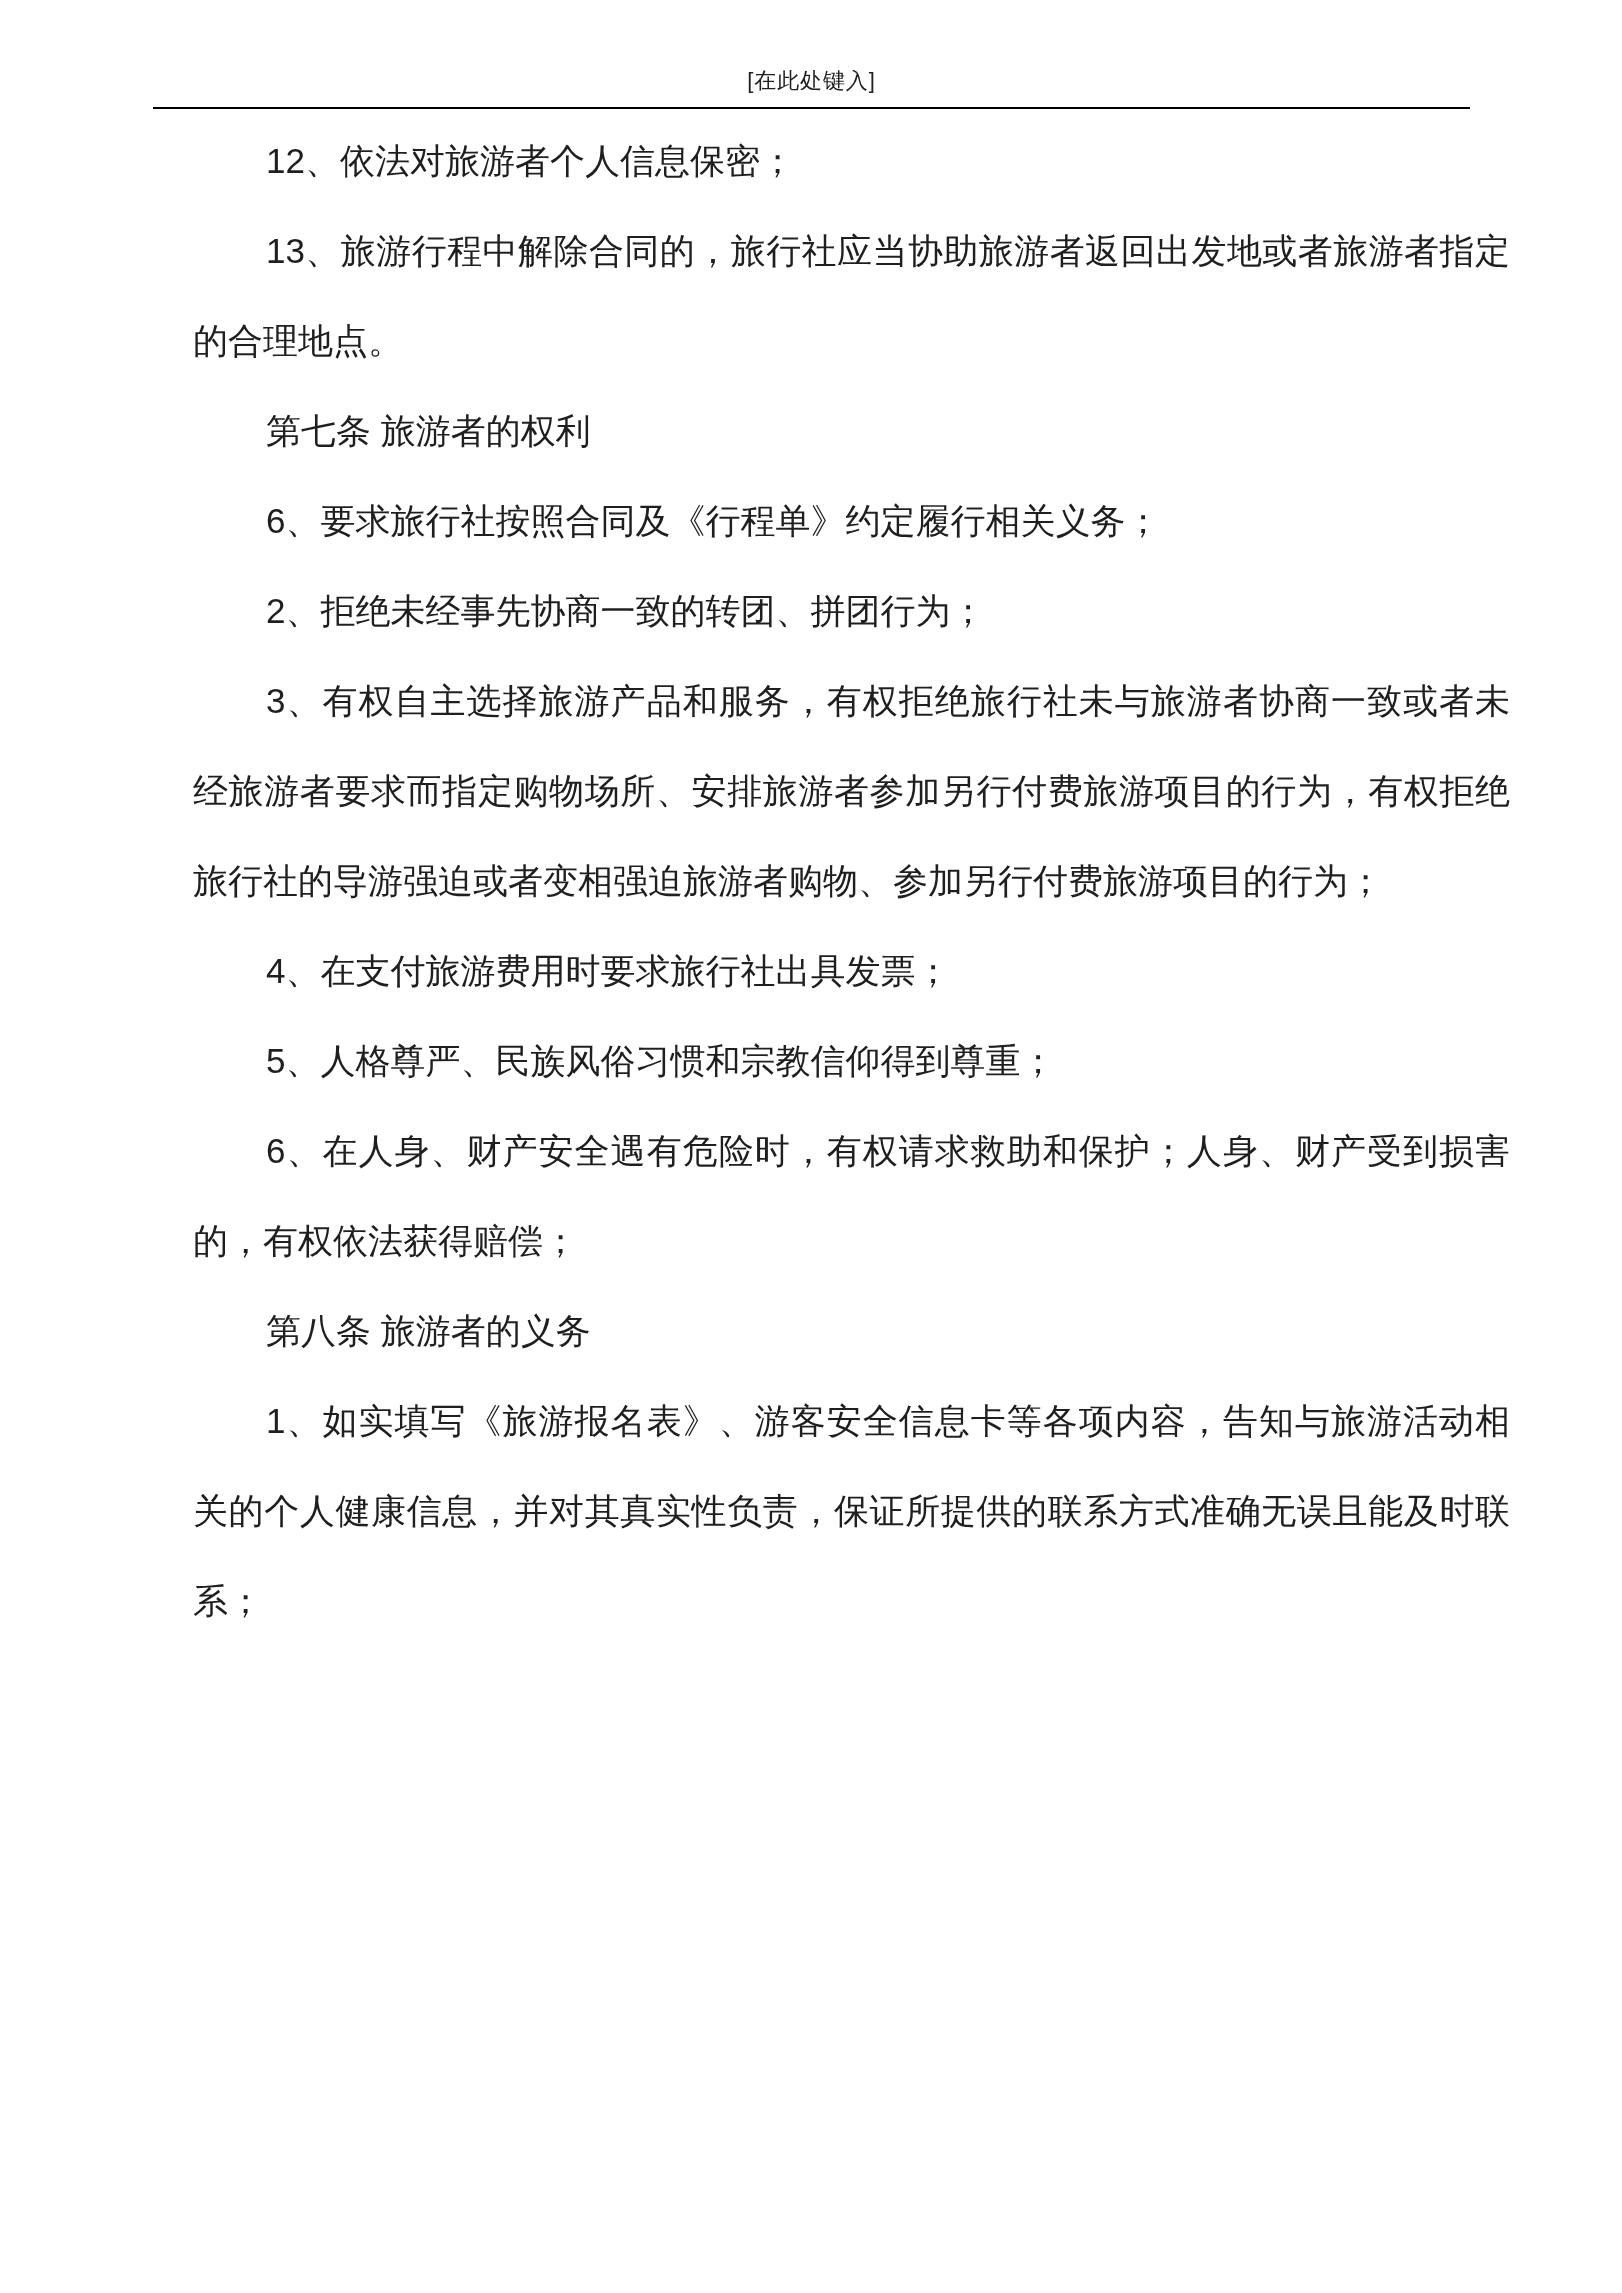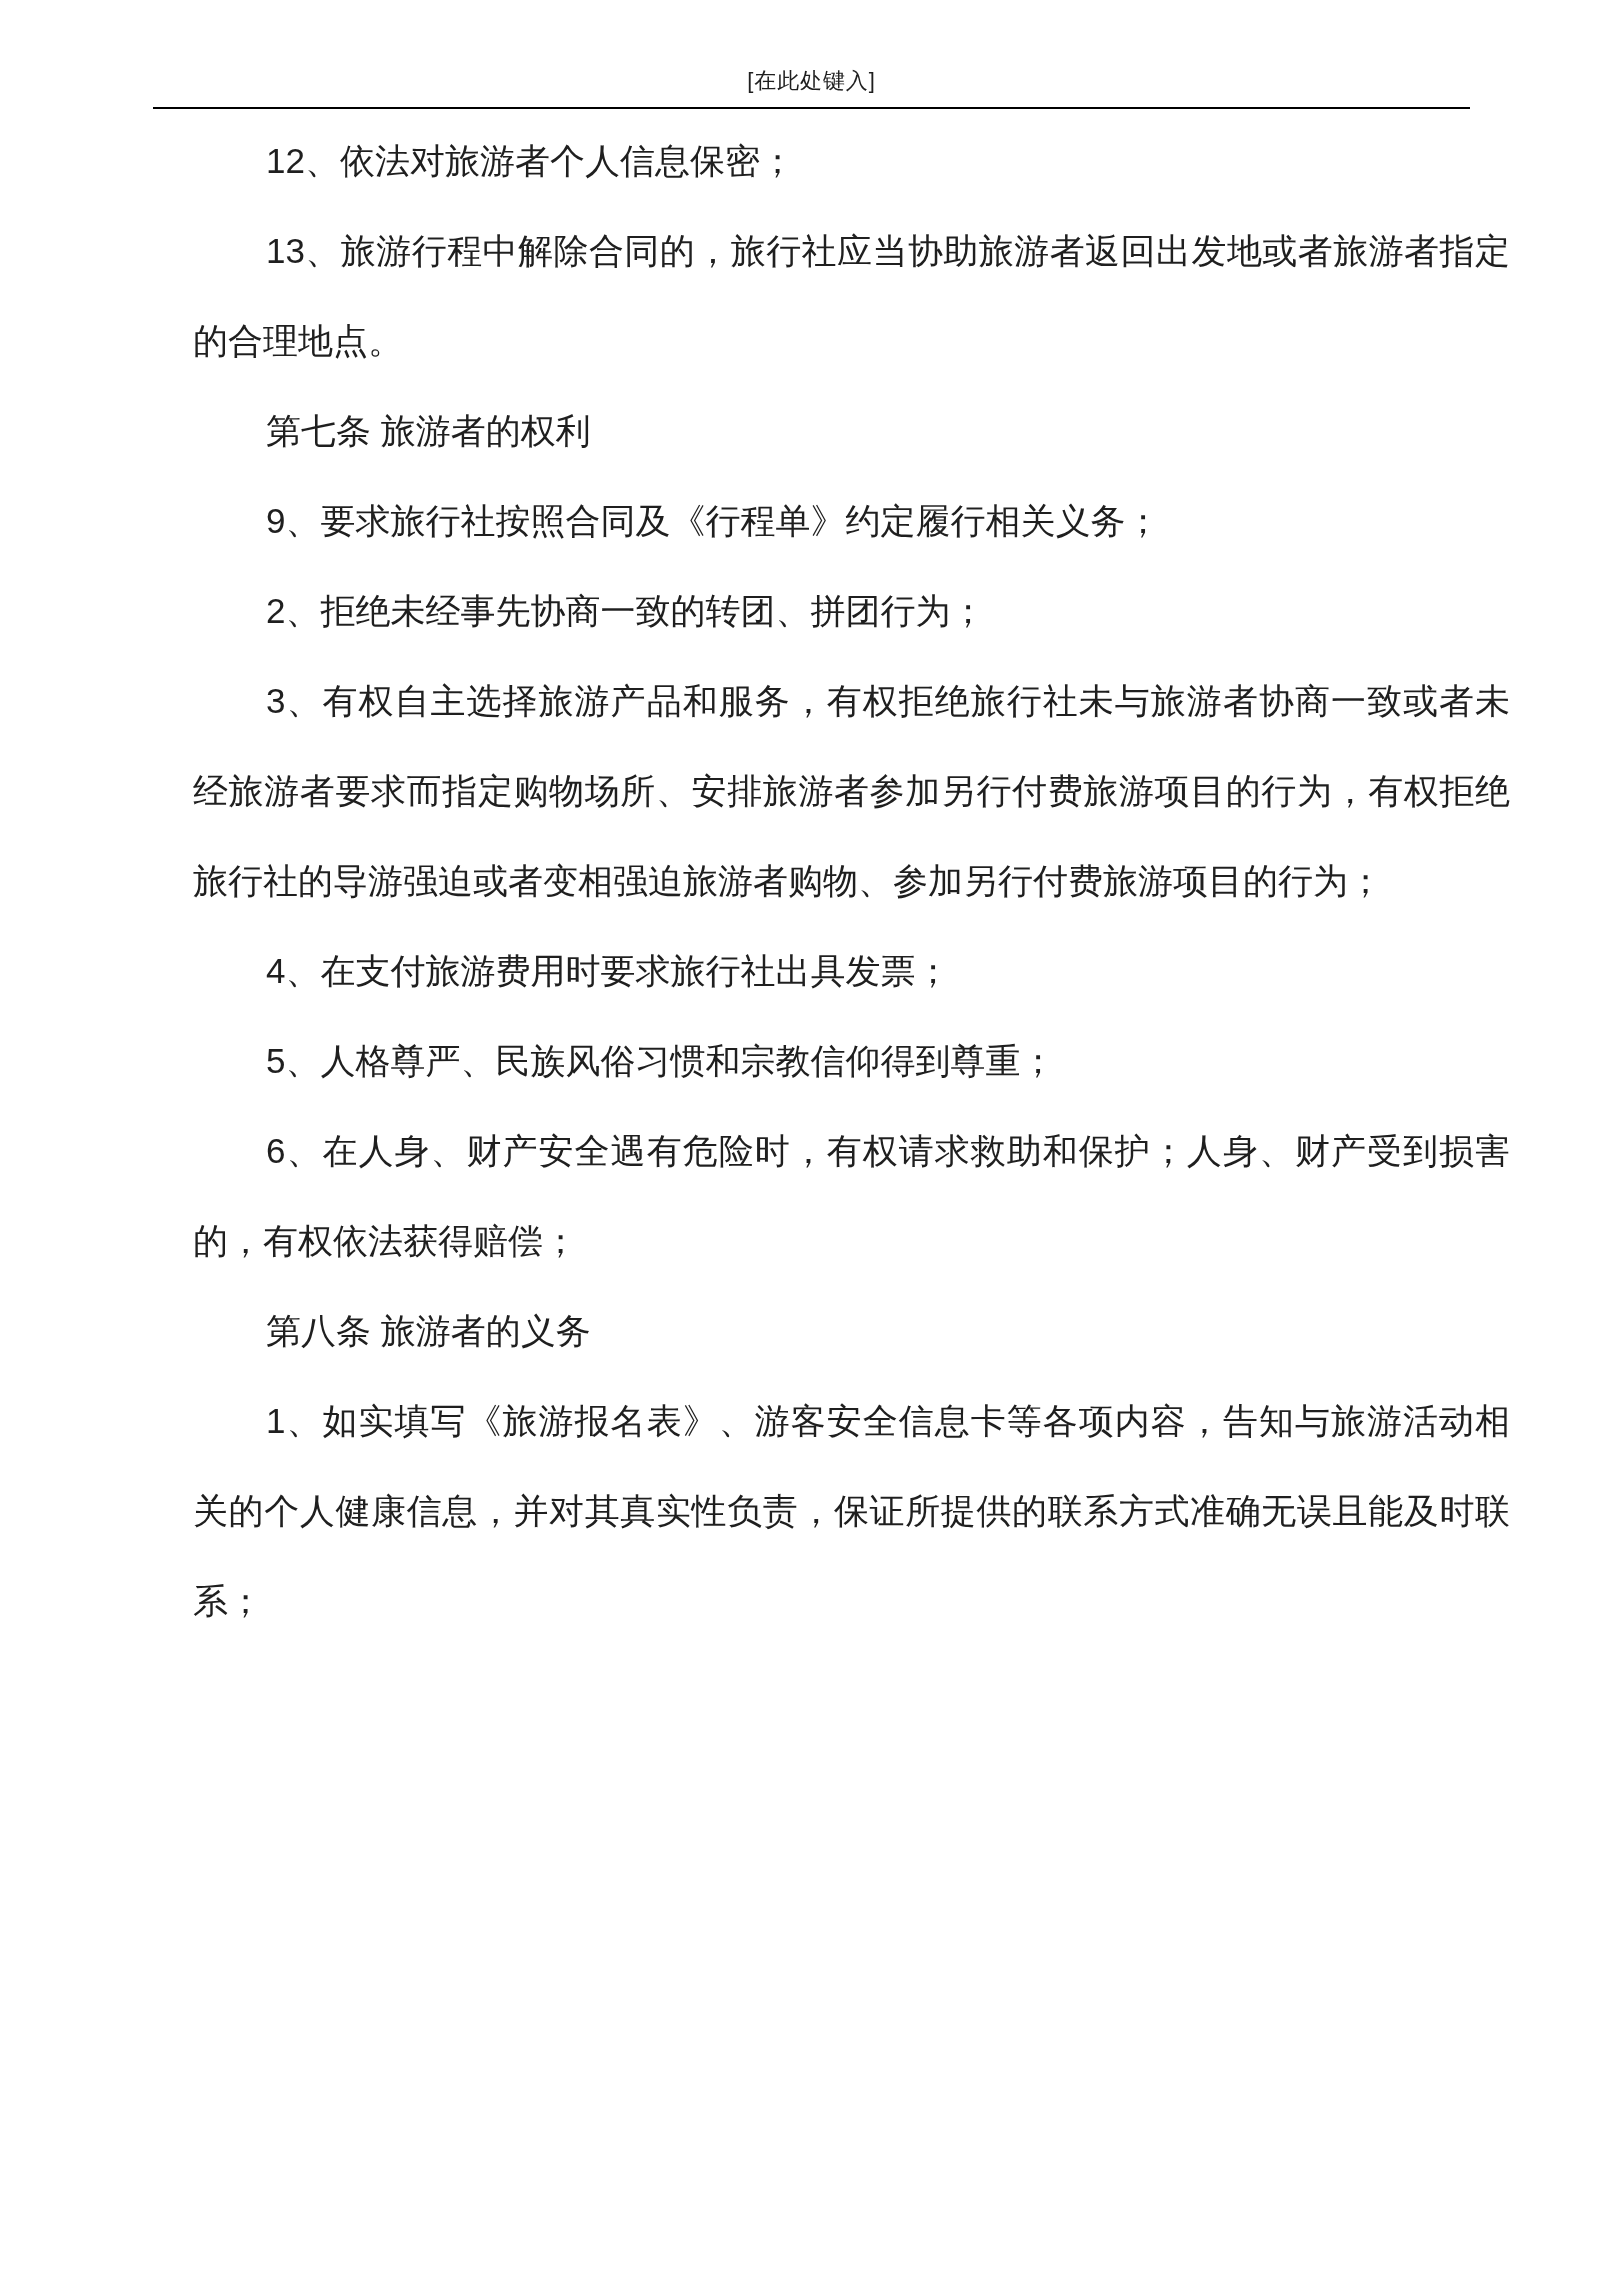--- a/index.html
+++ b/index.html
@@ -82,21 +82,21 @@
 <div class="page">
 
   <div class="header-text">[在此处键入]</div>
 
   <div class="header-rule"></div>
 
   <div class="doc-body" id="doc-body">
       <p class="para">12、依法对旅游者个人信息保密；</p>
       <p class="para">13、旅游行程中解除合同的，旅行社应当协助旅游者返回出发地或者旅游者指定的合理地点。</p>
       <p class="para">第七条 旅游者的权利</p>
-      <p class="para">9、要求旅行社按照合同及《行程单》约定履行相关义务；</p>
+      <p class="para">6、要求旅行社按照合同及《行程单》约定履行相关义务；</p>
       <p class="para">2、拒绝未经事先协商一致的转团、拼团行为；</p>
       <p class="para">3、有权自主选择旅游产品和服务，有权拒绝旅行社未与旅游者协商一致或者未经旅游者要求而指定购物场所、安排旅游者参加另行付费旅游项目的行为，有权拒绝旅行社的导游强迫或者变相强迫旅游者购物、参加另行付费旅游项目的行为；</p>
       <p class="para">4、在支付旅游费用时要求旅行社出具发票；</p>
       <p class="para">5、人格尊严、民族风俗习惯和宗教信仰得到尊重；</p>
       <p class="para">6、在人身、财产安全遇有危险时，有权请求救助和保护；人身、财产受到损害的，有权依法获得赔偿；</p>
       <p class="para">第八条 旅游者的义务</p>
       <p class="para">1、如实填写《旅游报名表》、游客安全信息卡等各项内容，告知与旅游活动相关的个人健康信息，并对其真实性负责，保证所提供的联系方式准确无误且能及时联系；</p>
     </div>
 
   <div class="footer-rule"></div>

